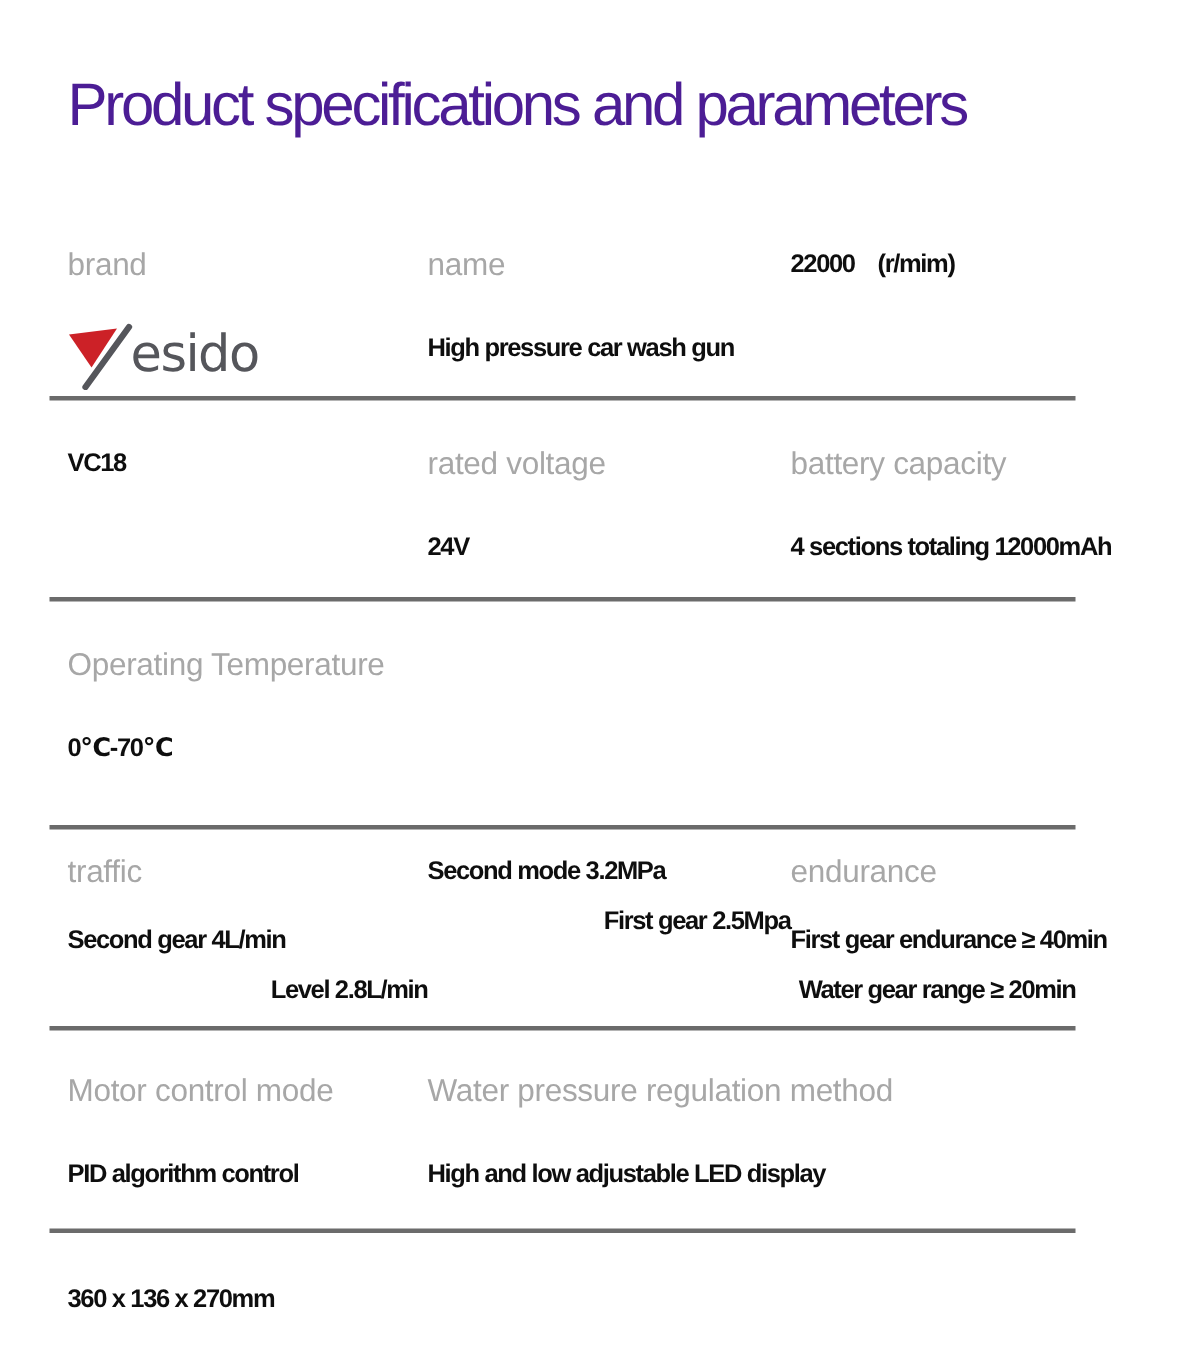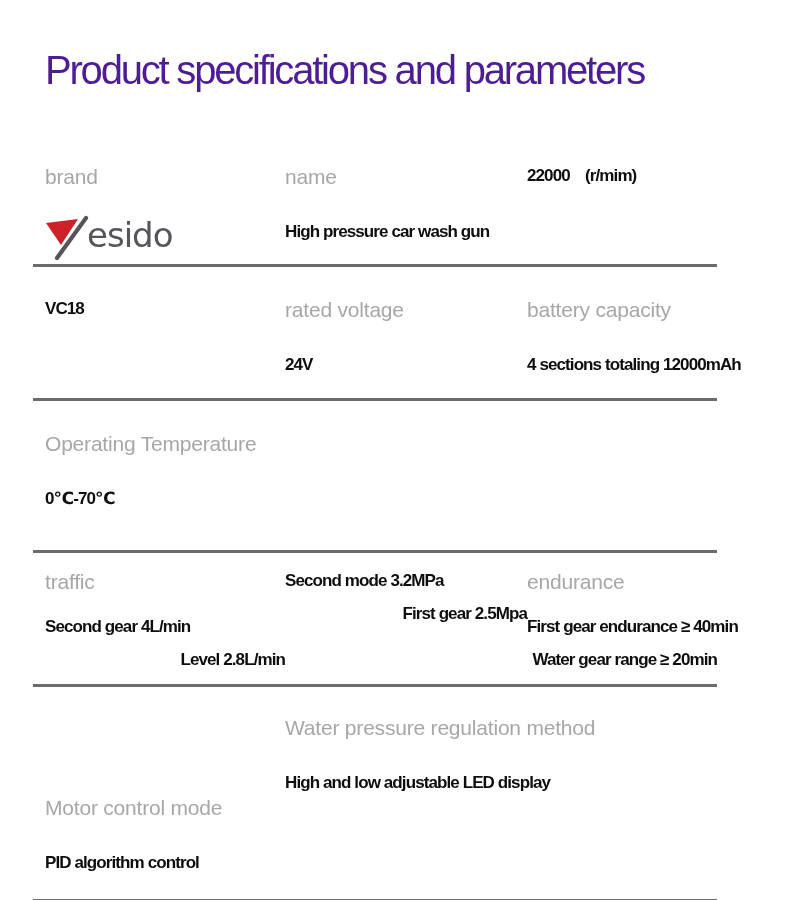--- a/index.html
+++ b/index.html
@@ -144,27 +144,27 @@
       <div class="cell">
         <div class="cell-label">endurance</div>
         <div class="cell-value">First gear endurance ≥ 40min</div>
         <div class="cell-value">Water gear range ≥ 20min</div>
       </div>
     </div>
   </div>
 
   <div class="row r4">
     <div class="row-inner">
+      <div class="cell">
+        <div class="cell-label">Motor control mode</div>
+        <div class="cell-value">PID algorithm control</div>
+      </div>
       <div class="cell span-23">
         <div class="cell-label">Water pressure regulation method</div>
         <div class="cell-value">High and low adjustable LED display</div>
-      </div>
-      <div class="cell">
-        <div class="cell-label">Motor control mode</div>
-        <div class="cell-value">PID algorithm control</div>
       </div>
     </div>
   </div>
 
   <div class="row r5">
     <div class="row-inner">
       <div class="cell span-all">
         <div class="cell-value">360 x 136 x 270mm</div>
       </div>
     </div>

